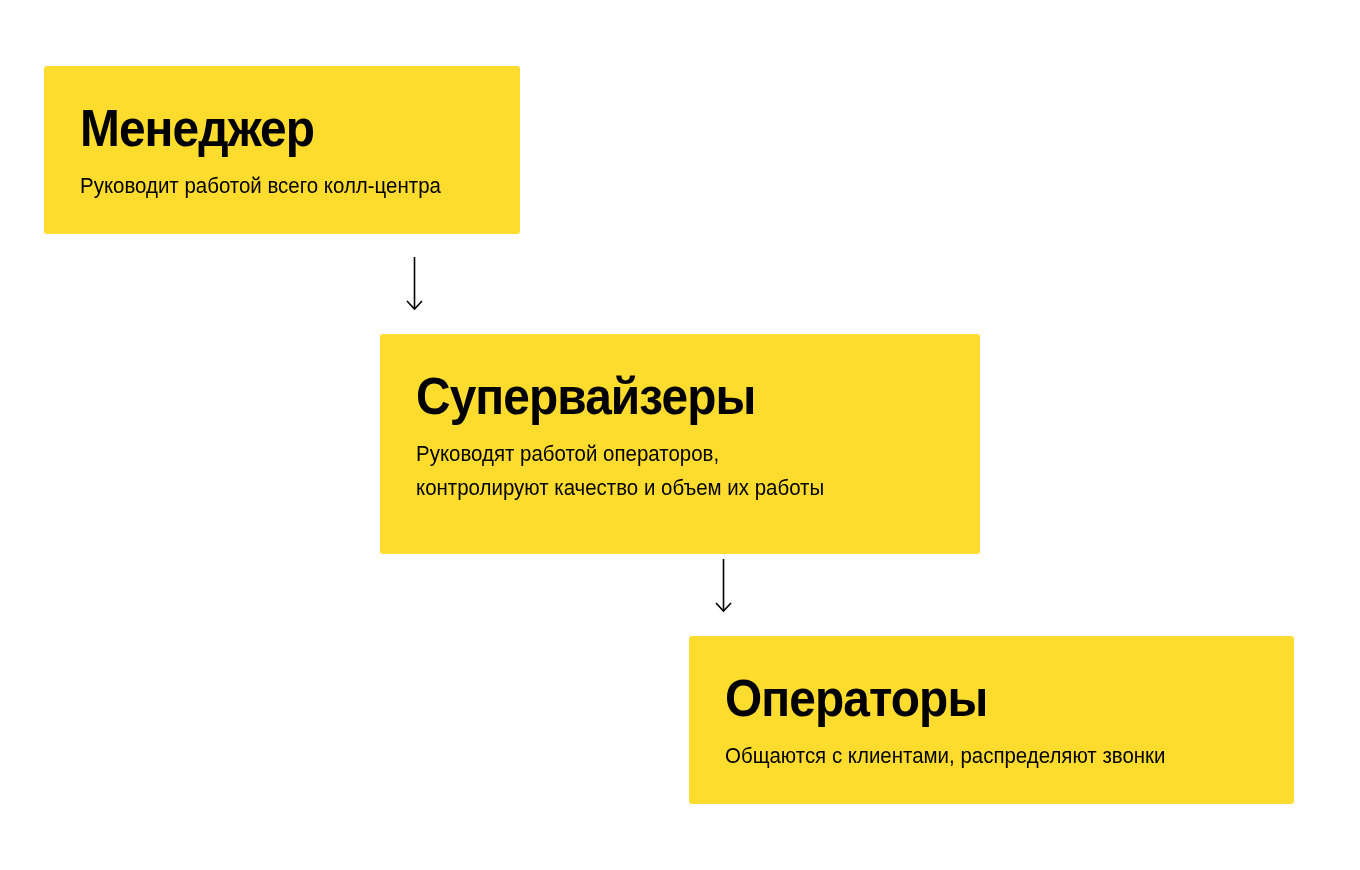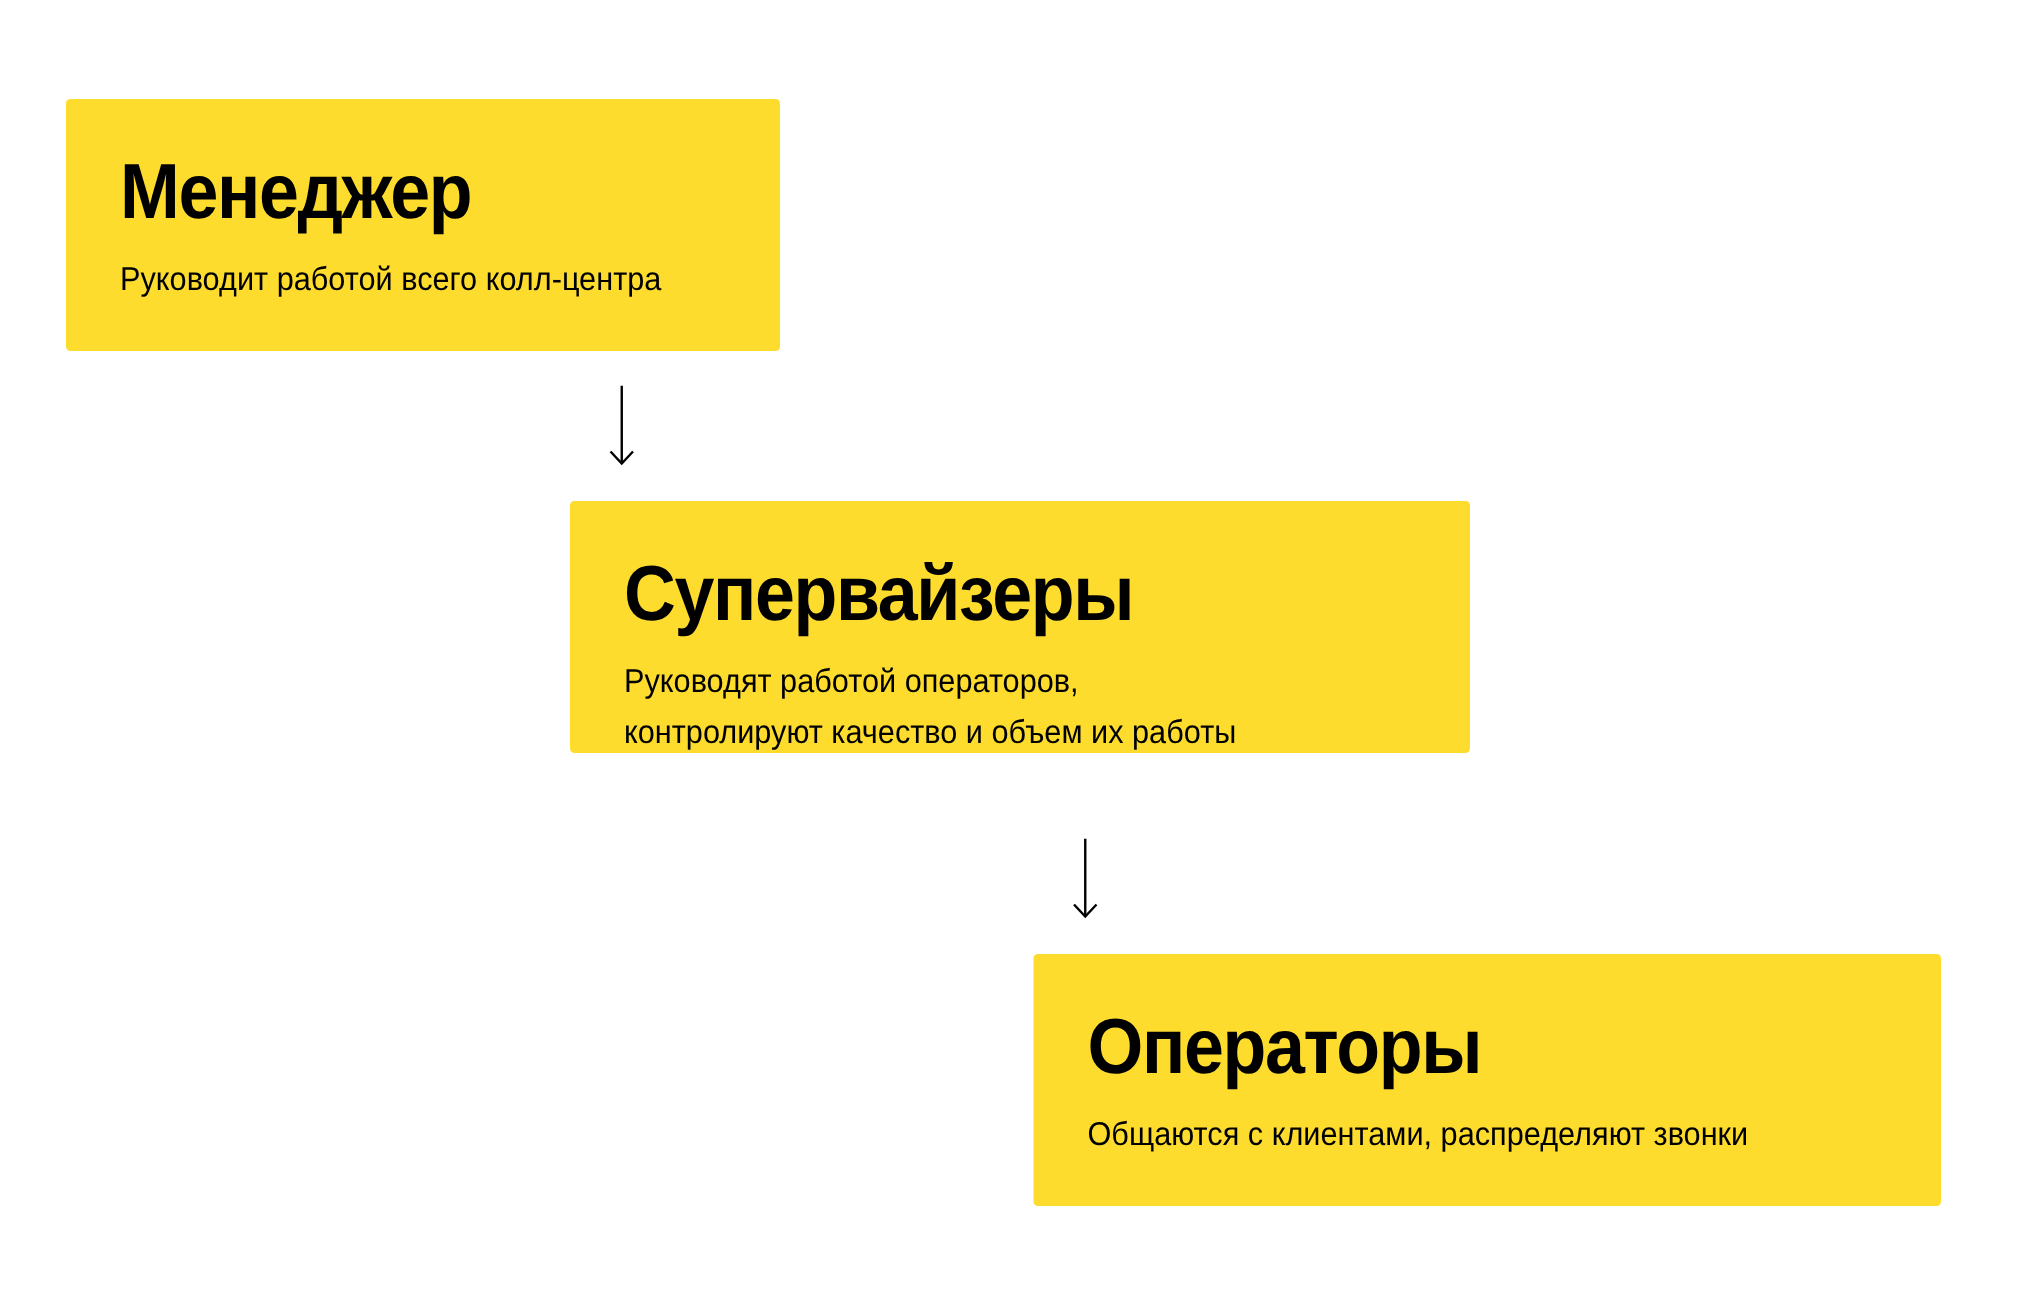--- a/index.html
+++ b/index.html
@@ -18,21 +18,21 @@
 <div class="box" style="left:44px; top:66px; width:476px; height:168px;">
   <div class="title" style="left:36px; top:36px;">Менеджер</div>
   <div class="desc" style="left:36px; top:103px;">Руководит работой всего колл-центра</div>
 </div>
 
 <svg class="arrow" style="left:405px; top:257px;" width="20" height="56" viewBox="0 0 20 56">
   <line x1="9.5" y1="0" x2="9.5" y2="52" stroke="#000" stroke-width="1.6"></line>
   <polyline points="2,44 9.5,52 17,44" fill="none" stroke="#000" stroke-width="1.6"></polyline>
 </svg>
 
-<div class="box" style="left:380px; top:334px; width:600px; height:168px;">
+<div class="box" style="left:380px; top:334px; width:600px; height:220px;">
   <div class="title" style="left:36px; top:36px;">Супервайзеры</div>
   <div class="desc" style="left:36px; top:103px;">Руководят работой операторов,
 контролируют качество и объем их работы</div>
 </div>
 
 <svg class="arrow" style="left:714px; top:559px;" width="20" height="56" viewBox="0 0 20 56">
   <line x1="9.5" y1="0" x2="9.5" y2="52" stroke="#000" stroke-width="1.6"></line>
   <polyline points="2,44 9.5,52 17,44" fill="none" stroke="#000" stroke-width="1.6"></polyline>
 </svg>
 

